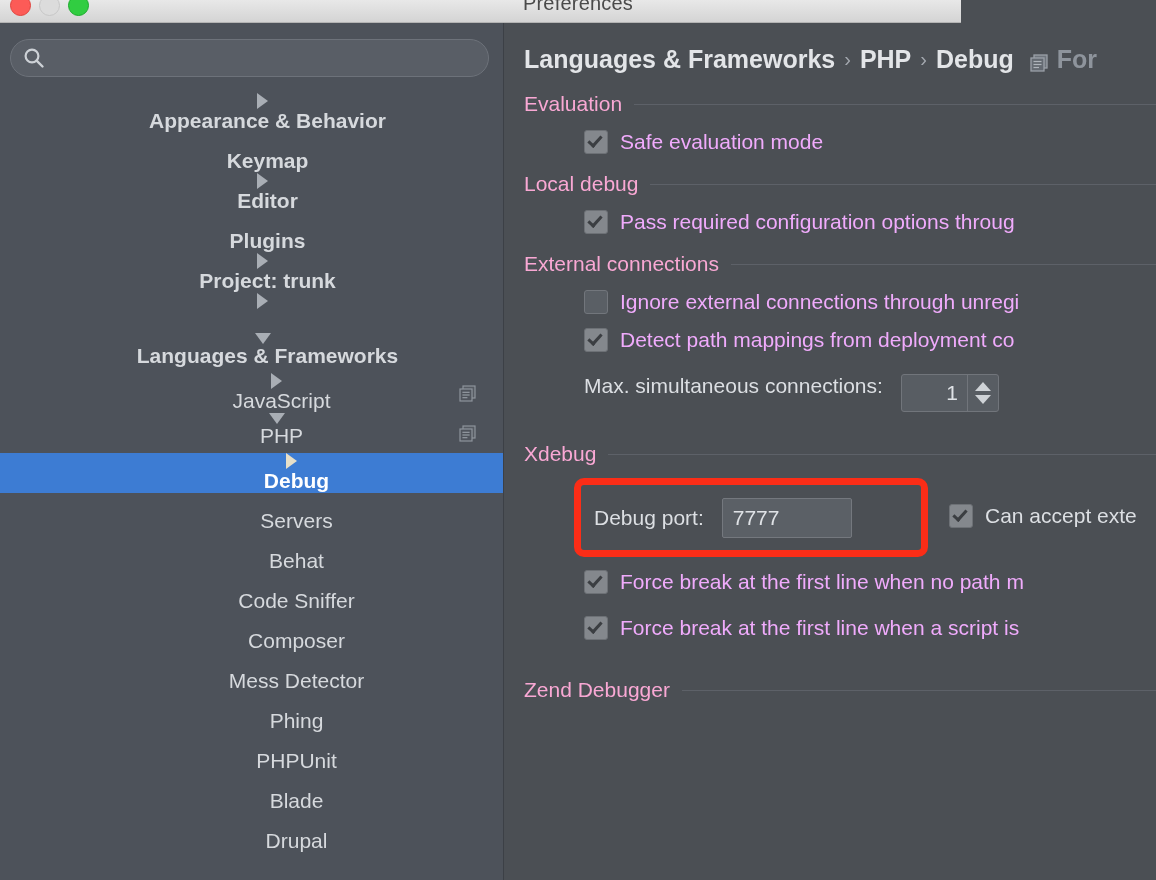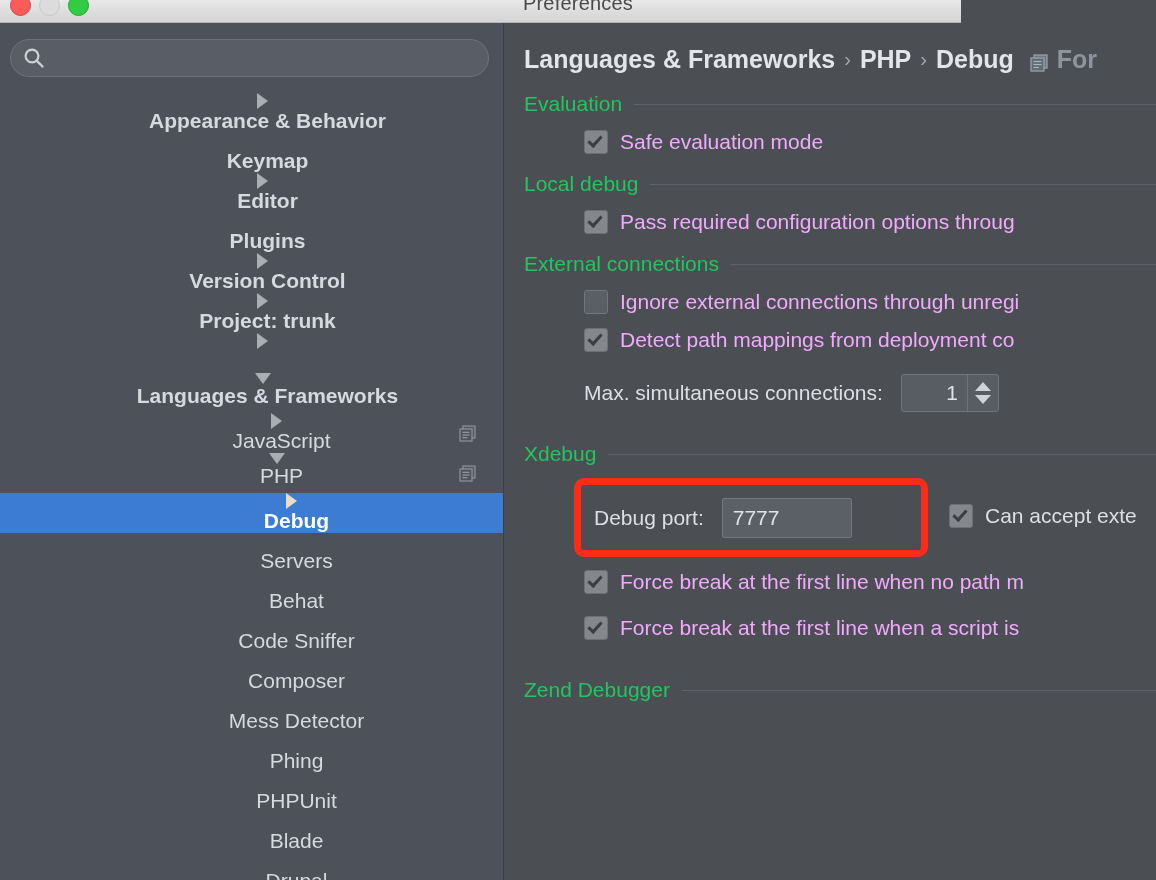--- a/index.html
+++ b/index.html
@@ -88,21 +88,21 @@
     font-size:25px; font-weight:bold; color:#e3e5e8;
     font-family:"Liberation Sans", sans-serif;
   }
   .crumb-sep{ color:#a3a8af; font-weight:normal; font-size:20px; margin:0 9px; }
   .crumb-dim{ color:#8e949c; font-weight:bold; }
   .crumb-icon{ width:19px; height:19px; margin:0 8px 0 16px; flex:0 0 auto; }
 
   .section{ margin-top:18px; padding-left:19px; padding-right:0; }
   .section-head{
     display:flex; align-items:center; gap:12px;
-    color:#22c55e; font-size:21px;
+    color:#f9a8d4; font-size:21px;
     font-family:"Liberation Sans", sans-serif;
   }
   .section-rule{ flex:1; height:1px; background:#5d6168; }
 
   .row{
     display:flex; align-items:center; white-space:nowrap;
     color:#f0abfc; font-size:21px; margin-top:14px; padding-left:60px;
     font-family:"Liberation Sans", sans-serif;
   }
   .cb{
@@ -110,21 +110,21 @@
     background:#84888d; border:1px solid #6d7176;
     position:relative; margin-right:12px;
   }
   .cb.unchecked{ background:#5a5f65; border:1px solid #72767c; }
   .cb .tick{
     position:absolute; left:6px; top:2px; width:8px; height:14px;
     border:solid #3b3e42; border-width:0 3px 3px 0;
     transform:rotate(42deg);
   }
 
-  .spin-row{ margin-top:22px; padding-left:60px; display:flex; align-items:center; }
+  .spin-row{ margin-top:22px; padding-left:60px; display:flex; }
   .spin-label{ color:#dcdfe3; font-size:21px; font-family:"Liberation Sans", sans-serif; }
   .spinner{
     margin-left:18px; display:flex; align-items:stretch;
     height:38px; background:#585d63; border:1px solid #71757b; border-radius:3px;
   }
   .spin-val{
     width:66px; display:flex; align-items:center; justify-content:flex-end;
     padding-right:9px; color:#dfe2e6; font-size:21px;
     border-right:1px solid #71757b;
     font-family:"Liberation Sans", sans-serif;
@@ -192,24 +192,20 @@
           <span class="arrow hidden"></span>
           <span class="tree-label">Keymap</span>
         </div>
         <div class="tree-row bold" style="padding-left: 22px; justify-content: center;">
           <span class="arrow"></span>
           <span class="tree-label">Editor</span>
         </div>
         <div class="tree-row bold" style="padding-left: 22px;">
           <span class="arrow hidden"></span>
           <span class="tree-label">Plugins</span>
-        </div>
-        <div class="tree-row bold" style="padding-left: 22px;">
-          <span class="arrow"></span>
-          <span class="tree-label">Version Control</span>
         </div>
         <div class="tree-row bold" style="padding-left: 22px;">
           <span class="arrow"></span>
           <span class="tree-label">Project: trunk</span>
         </div>
         <div class="tree-row bold" style="padding-left: 22px;">
           <span class="arrow"></span>
         </div>
         <div class="tree-row bold" style="padding-left: 22px;">
           <span class="arrow down"></span>

